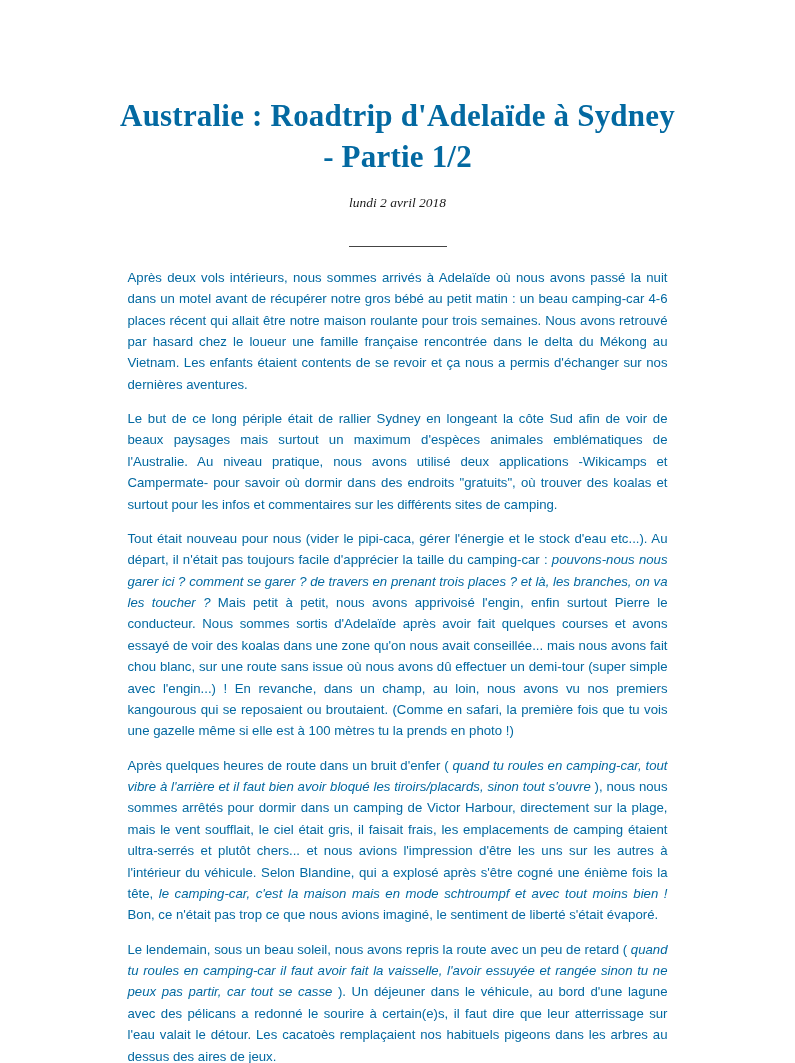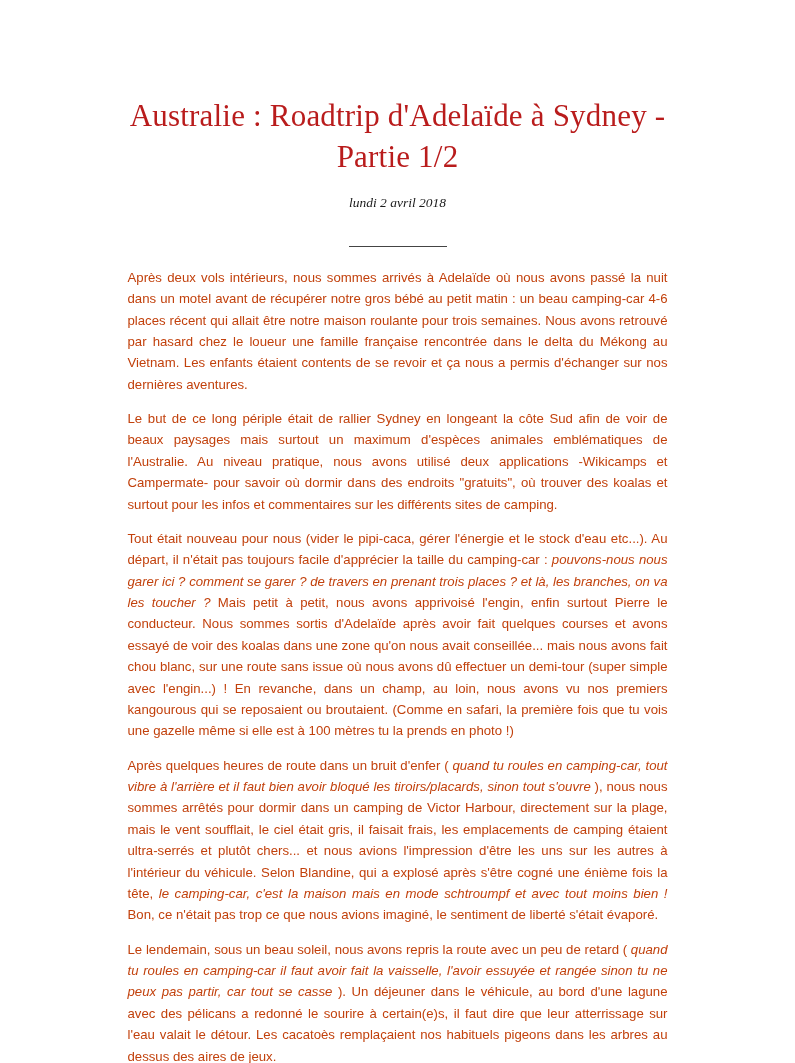--- a/index.html
+++ b/index.html
@@ -21,25 +21,25 @@
     box-sizing: border-box;
     padding: 0;
     position: relative;
   }
   .title-block {
     margin-top: 96px;
     text-align: center;
   }
   .doc-title {
     font-family: "Liberation Serif", serif;
-    font-weight: normal;
+    font-weight: bold;
     font-size: 31px;
     line-height: 1.32;
     letter-spacing: 0.2px;
-    color: #b91c1c;
+    color: #0369a1;
     margin: 17px auto;
     max-width: 560px;
   }
   .doc-date {
     font-family: "Liberation Serif", serif;
     font-style: italic;
     font-size: 13.5px;
     color: #1a1a1a;
     margin-top: 4px;
   }
@@ -57,21 +57,21 @@
   }
   .body-col {
     width: 540px;
     margin: 0 auto;
   }
   p.para {
     font-size: 13.2px;
     line-height: 1.62;
     text-align: justify;
     margin: 0 0 13px 0;
-    color: #c2410c;
+    color: #0369a1;
     -webkit-hyphens: none;
     hyphens: none;
   }
   p.para:last-child {
     margin-bottom: 8px;
   }
   .it {
     font-style: italic;
   }
 </style>

